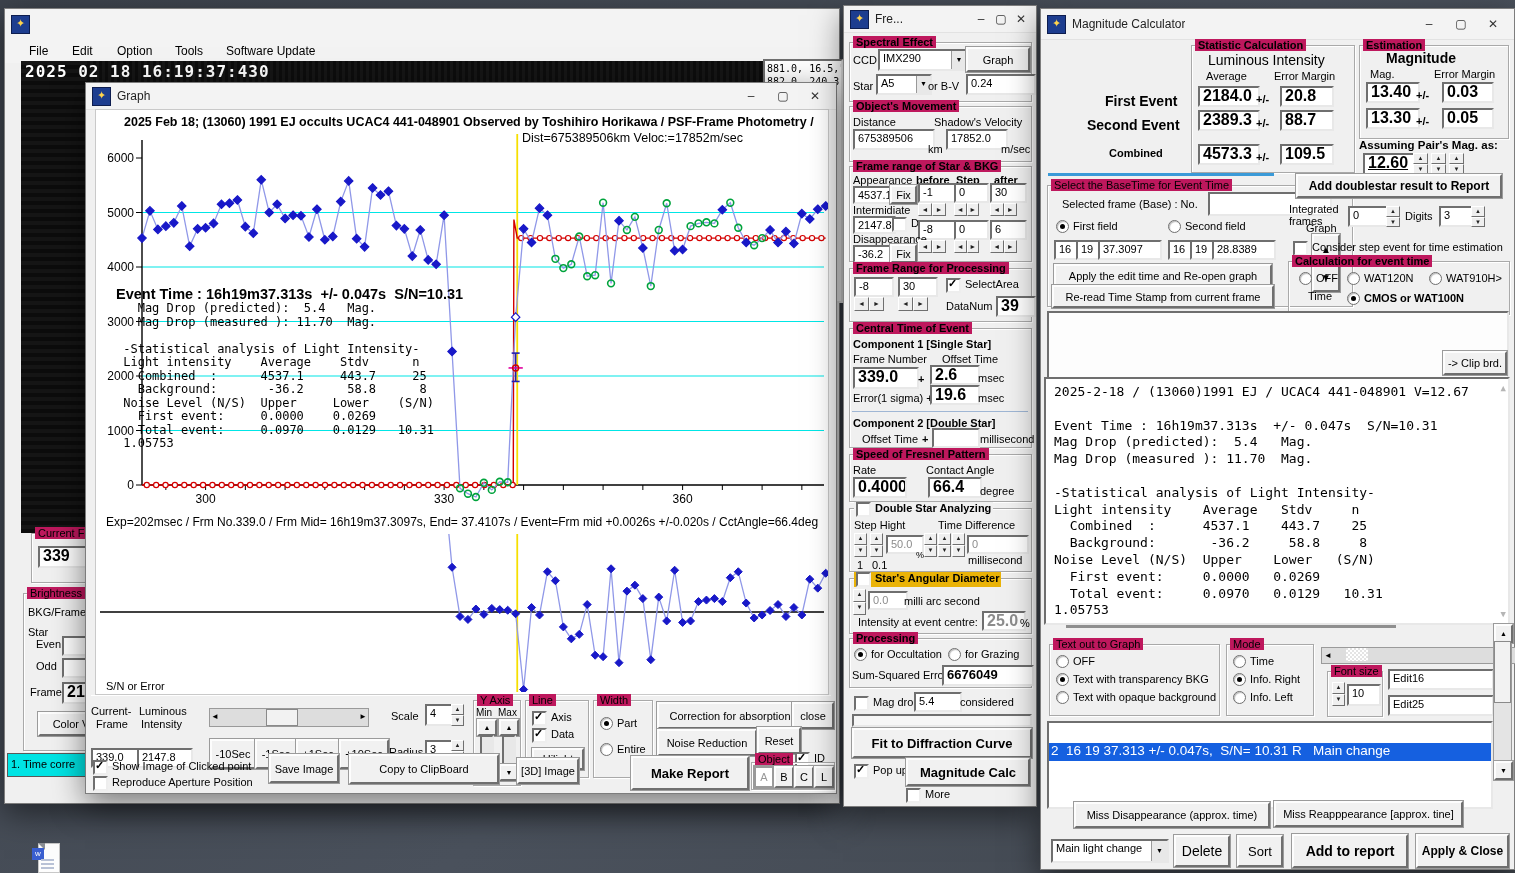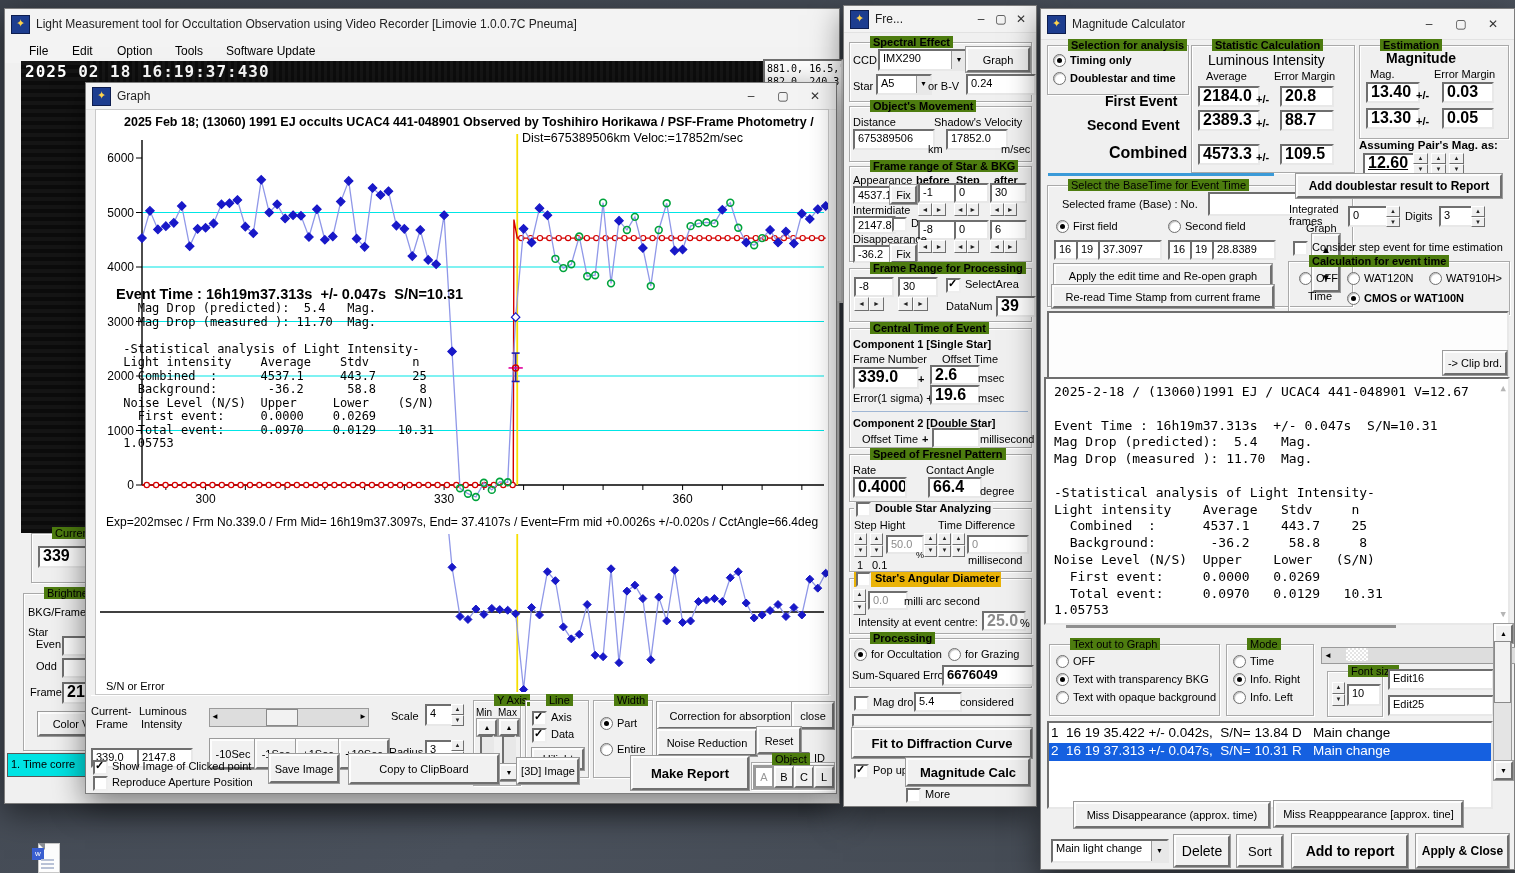--- a/index.html
+++ b/index.html
@@ -11,21 +11,21 @@
   .winbtns{margin-left:auto;display:flex;gap:2px;}
   .wbtn{width:30px;height:20px;display:flex;align-items:center;justify-content:center;font-size:12px;color:#333;}
   .appicon{width:17px;height:17px;background:#1d3d8f;border:1px solid #0d1d4f;color:#ffd34d;font-size:11px;line-height:15px;text-align:center;flex:none;}
   .lbl{position:absolute;font-size:11px;color:#000;white-space:nowrap;line-height:12px;}
   .b{font-weight:bold;}
   .fld{position:absolute;background:#fff;border:2px solid;border-color:#6f6f6f #e8e8e8 #e8e8e8 #6f6f6f;font-size:16px;font-weight:bold;padding:0 3px;line-height:15px;overflow:hidden;white-space:nowrap;color:#000;}
   .fld.n{font-weight:normal;font-size:11px;}
   .fld.dis{color:#8c8c8c;}
   .btn{position:absolute;background:#f1f1f1;border:2px solid;border-color:#fdfdfd #6f6f6f #6f6f6f #fdfdfd;outline:1px solid #9b9b9b;font-size:11px;color:#000;display:flex;align-items:center;justify-content:center;white-space:nowrap;text-align:center;}
   .grp{position:absolute;border:1px solid #a9a9a9;box-shadow:1px 1px 0 #fff,inset 1px 1px 0 #fff;}
-  .grp>.gt{position:absolute;top:-7px;left:20px;background:#4d7c0f;padding:0 3px;font-size:11px;font-weight:bold;line-height:12px;white-space:nowrap;}
+  .grp>.gt{position:absolute;top:-7px;left:3px;background:#be185d;padding:0 3px;font-size:11px;font-weight:bold;line-height:12px;white-space:nowrap;}
   .chk{position:absolute;display:flex;align-items:flex-start;gap:4px;font-size:11px;white-space:nowrap;line-height:13px;}
   .chk .box{width:11px;height:11px;background:#fff;border:2px solid;border-color:#6f6f6f #eee #eee #6f6f6f;position:relative;flex:none;}
   .chk.on .box::after{content:"✓";position:absolute;top:-3px;left:0;font-size:11px;font-weight:bold;color:#000;}
   .rad{position:absolute;display:flex;align-items:center;gap:4px;font-size:11px;white-space:nowrap;line-height:13px;}
   .rad .dot{width:11px;height:11px;border-radius:50%;background:#fff;border:1px solid #6f6f6f;box-shadow:inset 1px 1px 1px #bbb;position:relative;flex:none;}
   .rad.on .dot::after{content:"";position:absolute;left:3px;top:3px;width:5px;height:5px;border-radius:50%;background:#000;}
   .sv{position:absolute;display:flex;flex-direction:column;}
   .sv i,.sh i{flex:1;background:#efefef;border:1px solid;border-color:#fff #6f6f6f #6f6f6f #fff;font-style:normal;font-size:6px;line-height:8px;text-align:center;color:#222;overflow:hidden;}
   .sh{position:absolute;display:flex;flex-direction:row;}
   .sh i{font-size:7px;line-height:11px;}
@@ -48,21 +48,20 @@
     <div style="position:absolute;left:9px;top:16px;width:13px;height:2px;background:#b9c2d6;"></div>
     <div style="position:absolute;left:9px;top:20px;width:13px;height:2px;background:#b9c2d6;"></div>
     <div style="position:absolute;left:9px;top:24px;width:13px;height:2px;background:#b9c2d6;"></div>
   </div>
 
   <style>[data-name="desktop-document-icon"]{left:32px !important;}</style>
 
   <div class="win" data-name="limovie-main-window" style="left:4px;top:8px;width:834px;height:794px;">
     <div class="tbar" style="height:30px;">
       <span class="appicon" data-name="limovie-app-icon">✦</span>
-      <span class="ttl" data-name="main-window-title">Light Measurement tool for Occultation Observation using Video Recorder [Limovie 1.0.0.7C Pneuma]</span>
     </div>
     <div data-name="main-menubar" style="position:absolute;left:0;top:30px;width:100%;height:24px;background:#f3f3f3;">
       <span class="lbl" data-name="menu-file" style="left:24px;top:6px;font-size:12px;">File</span>
       <span class="lbl" data-name="menu-edit" style="left:67px;top:6px;font-size:12px;">Edit</span>
       <span class="lbl" data-name="menu-option" style="left:112px;top:6px;font-size:12px;">Option</span>
       <span class="lbl" data-name="menu-tools" style="left:170px;top:6px;font-size:12px;">Tools</span>
       <span class="lbl" data-name="menu-software-update" style="left:221px;top:6px;font-size:12px;">Software Update</span>
     </div>
 
     <div data-name="video-frame" style="position:absolute;left:16px;top:52px;width:742px;height:42px;background:#111 repeating-linear-gradient(90deg,#0d0d0d 0 3px,#161616 3px 6px);"></div>
@@ -702,34 +701,23 @@
     <div class="tbar" style="height:30px;">
       <span class="appicon" data-name="magcalc-app-icon">✦</span>
       <span class="ttl" data-name="magcalc-window-title">Magnitude Calculator</span>
       <span class="winbtns">
         <span class="wbtn" data-name="minimize-button">–</span>
         <span class="wbtn" data-name="maximize-button">▢</span>
         <span class="wbtn" data-name="close-button">✕</span>
       </span>
     </div>
 
-    <div class="grp" data-name="selection-analysis-group" style="left:6px;top:36px;width:140px;height:48px;">
-      <span class="gt">Selection for analysis</span>
-      <div class="rad on b" data-name="timing-only-radio" style="left:5px;top:8px;">
-          <span class="dot"></span>
-          <span>Timing only</span>
-        </div>
-      <div class="rad b" data-name="doublestar-time-radio" style="left:5px;top:26px;">
-          <span class="dot"></span>
-          <span>Doublestar and time</span>
-        </div>
-    </div>
     <span class="lbl b" data-name="first-event-label" style="left:64px;top:86px;font-size:14px;">First Event</span>
     <span class="lbl b" data-name="second-event-label" style="left:46px;top:110px;font-size:14px;">Second Event</span>
-    <span class="lbl b" data-name="combined-label" style="left:68px;top:138px;font-size:16px;">Combined</span>
+    <span class="lbl b" data-name="combined-label" style="left:68px;top:138px;font-size:11px;">Combined</span>
 
     <div class="grp" data-name="statistic-calculation-group" style="left:150px;top:36px;width:162px;height:126px;">
       <span class="gt">Statistic Calculation</span>
       <span class="lbl" data-name="luminous-intensity-label" style="left:16px;top:8px;font-size:14px;">Luminous Intensity</span>
       <span class="lbl" data-name="average-header" style="left:14px;top:24px;">Average</span>
       <span class="lbl" data-name="error-margin-header" style="left:82px;top:24px;">Error Margin</span>
       <div class="fld" data-name="first-avg-field" style="left:6px;top:40px;width:52px;height:17px;">2184.0</div>
       <span class="lbl b" data-name="pm-label" style="left:64px;top:47px;">+/-</span>
       <div class="fld" data-name="first-err-field" style="left:88px;top:40px;width:44px;height:17px;">20.8</div>
       <div class="fld" data-name="second-avg-field" style="left:6px;top:64px;width:52px;height:17px;">2389.3</div>
@@ -903,21 +891,20 @@
     <div class="fld n" data-name="edit16-field" style="left:347px;top:660px;width:96px;height:17px;">Edit16</div>
     <div class="fld n" data-name="edit25-field" style="left:347px;top:686px;width:96px;height:17px;">Edit25</div>
 
     <div data-name="window-vscrollbar" style="position:absolute;left:452px;top:614px;width:17px;height:156px;background:#e4e4e4;border:1px solid #9a9a9a;">
       <div class="btn" data-name="vscroll-up-icon" style="left:0px;top:0px;width:15px;height:15px;font-size:7px;">▲</div>
       <div style="position:absolute;left:0px;top:17px;width:15px;height:60px;background:#f2f2f2;border:1px solid #8a8a8a;"></div>
       <div class="btn" data-name="vscroll-down-icon" style="left:0px;bottom:0px;width:15px;height:15px;font-size:7px;">▼</div>
     </div>
 
     <div class="sunken" data-name="event-listbox" style="left:6px;top:712px;width:442px;height:84px;overflow:hidden;">
-      <div data-name="event-list-item" style="position:absolute;left:2px;top:2px;right:2px;height:18px;font-size:13.5px;white-space:pre;">1  16 19 35.422 +/- 0.042s,  S/N= 13.84 D   Main change</div>
       <div data-name="event-list-item-selected" style="position:absolute;left:0px;top:20px;right:0px;height:18px;font-size:13.5px;white-space:pre;background:#1560e0;color:#fff;padding-left:2px;">2  16 19 37.313 +/- 0.047s,  S/N= 10.31 R   Main change</div>
     </div>
     <div class="btn" data-name="miss-disappearance-button" style="left:33px;top:793px;width:192px;height:22px;">Miss Disappearance  (approx. time)</div>
     <div class="btn" data-name="miss-reappearance-button" style="left:233px;top:792px;width:185px;height:22px;">Miss  Reapppearance [approx. tine]</div>
     <div class="fld n" data-name="light-change-select" style="left:10px;top:830px;width:108px;height:20px;"><span>Main light change</span><span data-name="dropdown-icon" style="position:absolute;right:0;top:0;width:15px;height:20px;background:#e8e8e8;border-left:1px solid #999;font-size:7px;text-align:center;line-height:19px;">▼</span></div>
     <div class="btn" data-name="delete-button" style="left:133px;top:826px;width:52px;height:28px;font-size:14px;">Delete</div>
     <div class="btn" data-name="sort-button" style="left:196px;top:826px;width:42px;height:28px;font-size:13px;">Sort</div>
     <div class="btn b" data-name="add-to-report-button" style="left:251px;top:825px;width:112px;height:30px;font-size:14px;">Add to report</div>
     <div class="btn b" data-name="apply-close-button" style="left:375px;top:825px;width:89px;height:30px;font-size:12px;">Apply &amp; Close</div>
   </div>

